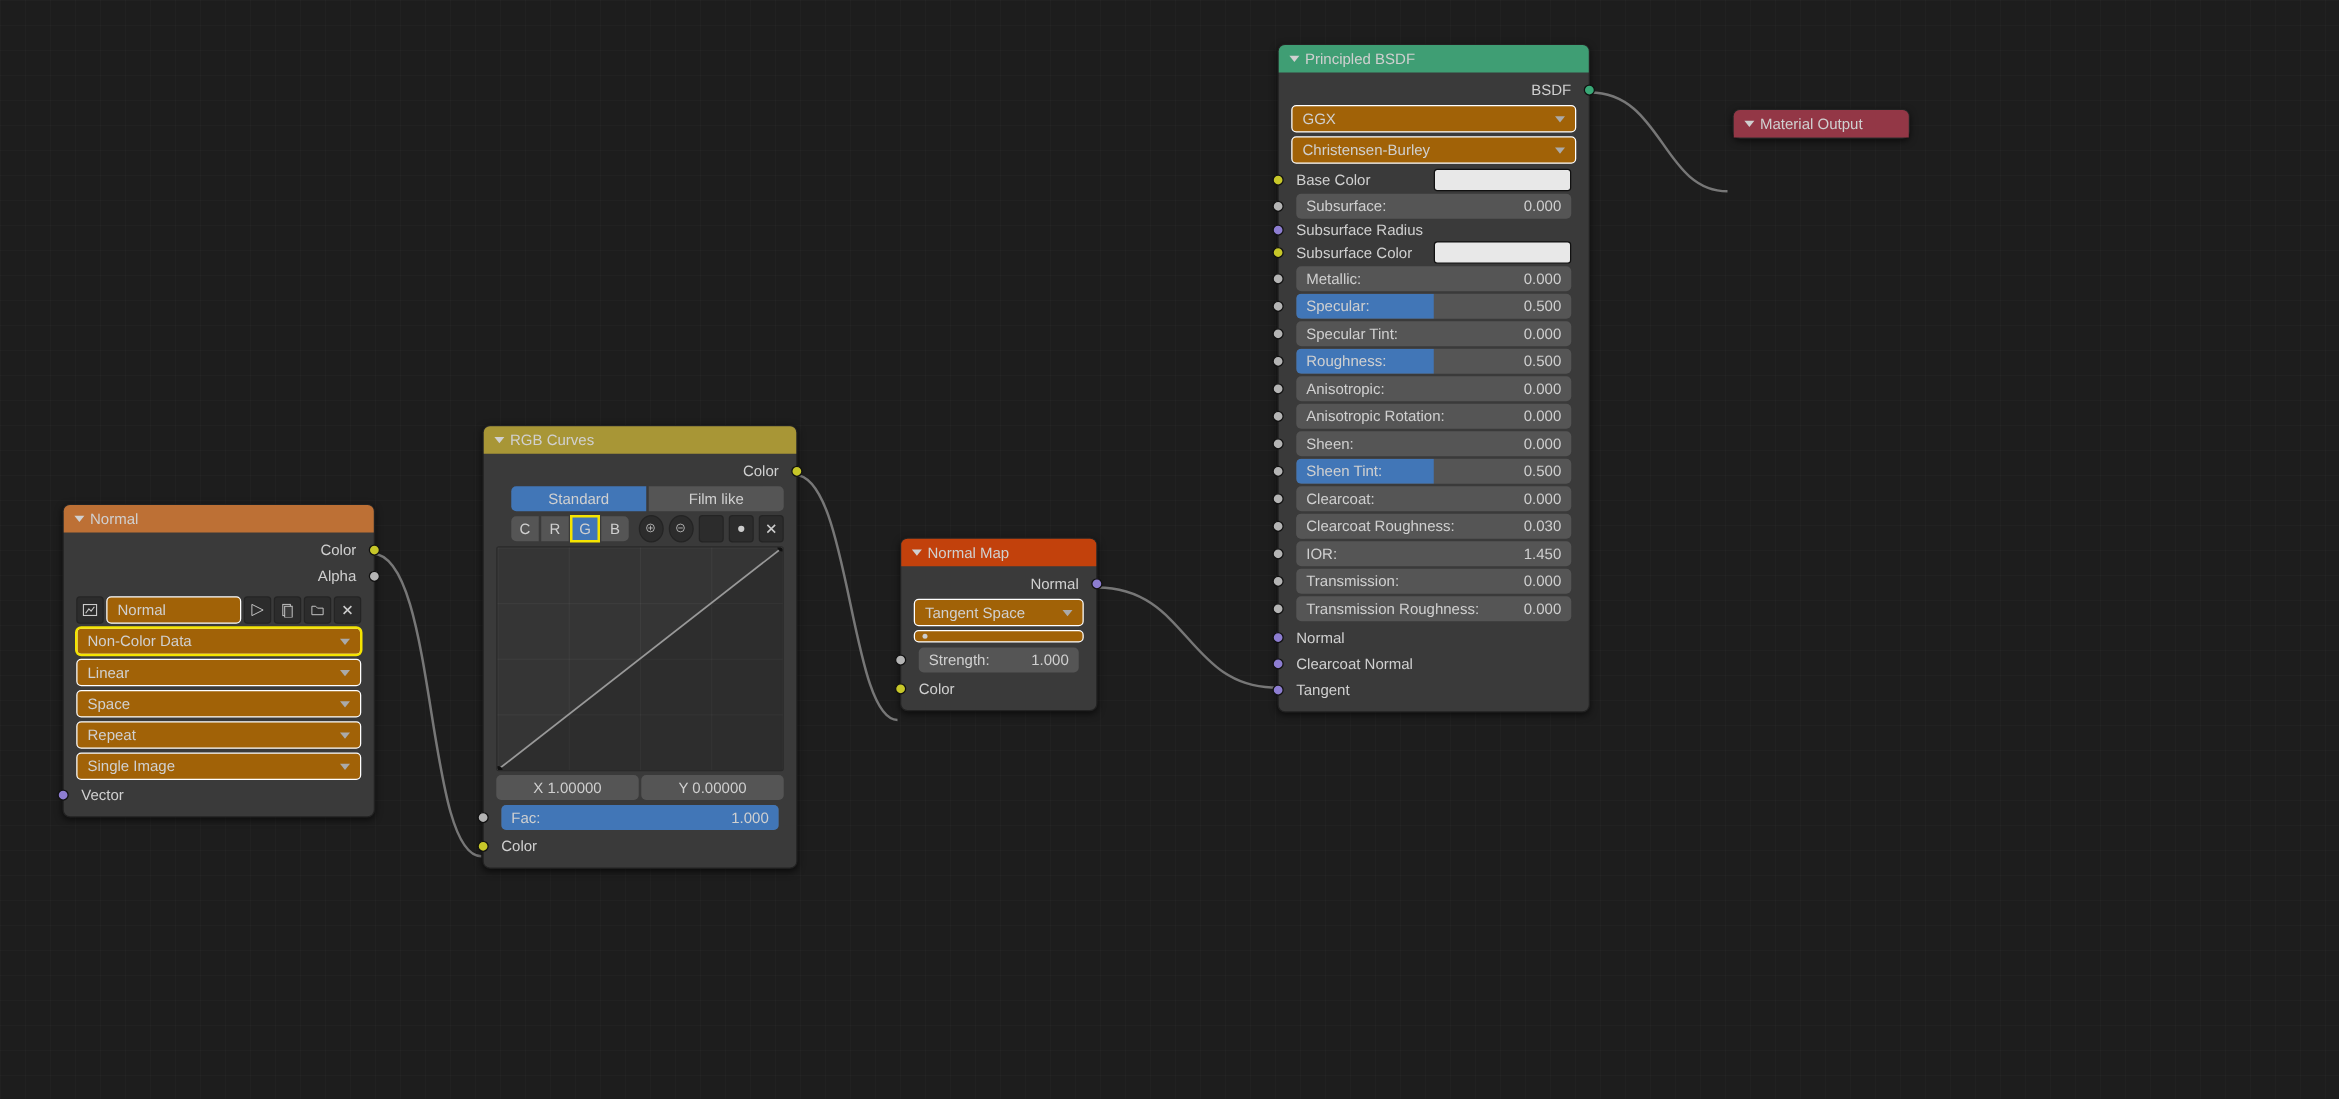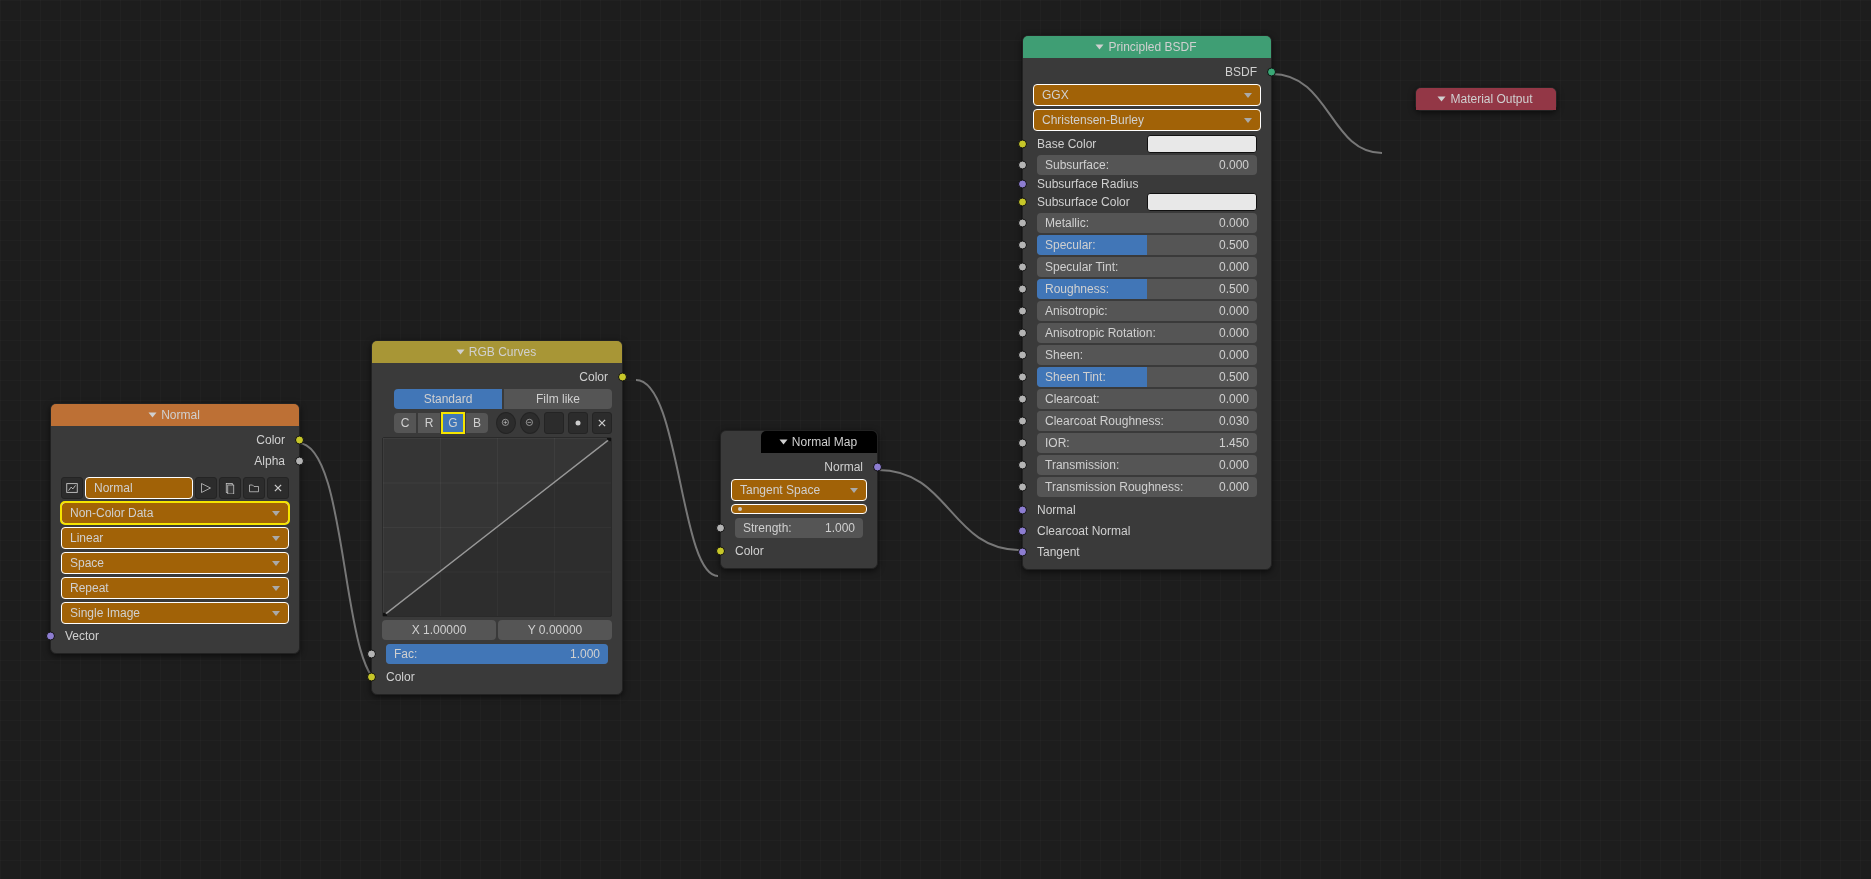--- a/index.html
+++ b/index.html
@@ -20,21 +20,20 @@
     border: 1px solid #222;
     border-radius: 6px;
     box-shadow: 0 2px 6px rgba(0,0,0,0.6);
   }
   .node-header {
     display: flex; align-items: center; gap: 6px;
     padding: 4px 10px;
     border-radius: 5px 5px 0 0;
     color: #f0f0f0;
     font-weight: 400;
-    justify-content: center;
   }
   .tri { width: 0; height: 0; border-left: 5px solid currentColor; border-top: 4px solid transparent; border-bottom: 4px solid transparent; transform: rotate(90deg); }
   .node-body { padding: 5px 10px 8px 10px; display: flex; flex-direction: column; gap: 3px; position: relative; justify-content: center; }
   .out-row { text-align: right; padding: 2px 4px; position: relative; }
   .in-row { text-align: left; padding: 2px 4px; position: relative; }
   .socket { position: absolute; width: 9px; height: 9px; border-radius: 50%; border: 1px solid #111; top: 50%; transform: translateY(-50%); }
   .socket.out { right: -15px; }
   .socket.in { left: -15px; }
   .sock-yellow { background: #c7c729; }
   .sock-grey   { background: #b4b4b4; }
@@ -151,21 +150,21 @@
       <span>Single Image</span>
         <span class="chev"></span>
     </div>
     <div class="in-row">
       <span class="socket in sock-purple"></span>
       <span>Vector</span>
     </div>
   </div>
 </div>
 
-<div class="node" style="left:371px; top:340px; width:252px;">
+<div class="node" style="left:386px; top:340px; width:252px;">
   <div class="node-header" style="background:#a89636;">
     <span class="tri"></span>
     <span>RGB Curves</span>
   </div>
   <div class="node-body">
     <div class="out-row">
       <span>Color</span>
       <span class="socket out sock-yellow"></span>
     </div>
     <div class="btn-row">
@@ -232,21 +231,21 @@
       </div>
     </div>
     <div class="in-row">
       <span class="socket in sock-yellow"></span>
       <span>Color</span>
     </div>
   </div>
 </div>
 
 <div class="node" style="left:720px; top:430px; width:158px;">
-  <div class="node-header" style="background:#000000;margin-left:40px;">
+  <div class="node-header" style="background:#c2410c;">
     <span class="tri"></span>
     <span>Normal Map</span>
   </div>
   <div class="node-body">
     <div class="out-row">
       <span>Normal</span>
       <span class="socket out sock-purple"></span>
     </div>
     <div class="dropdown">
       <span>Tangent Space</span>
@@ -428,18 +427,18 @@
       <span class="socket in sock-purple"></span>
       <span>Clearcoat Normal</span>
     </div>
     <div class="in-row">
       <span class="socket in sock-purple"></span>
       <span>Tangent</span>
     </div>
   </div>
 </div>
 
-<div class="node" style="left:1415px; top:87px; width:142px;">
+<div class="node" style="left:1386px; top:87px; width:142px;">
   <div class="node-header" style="background:#933746;">
     <span class="tri"></span>
     <span>Material Output</span>
   </div>
 </div>
 
 </body></html>

